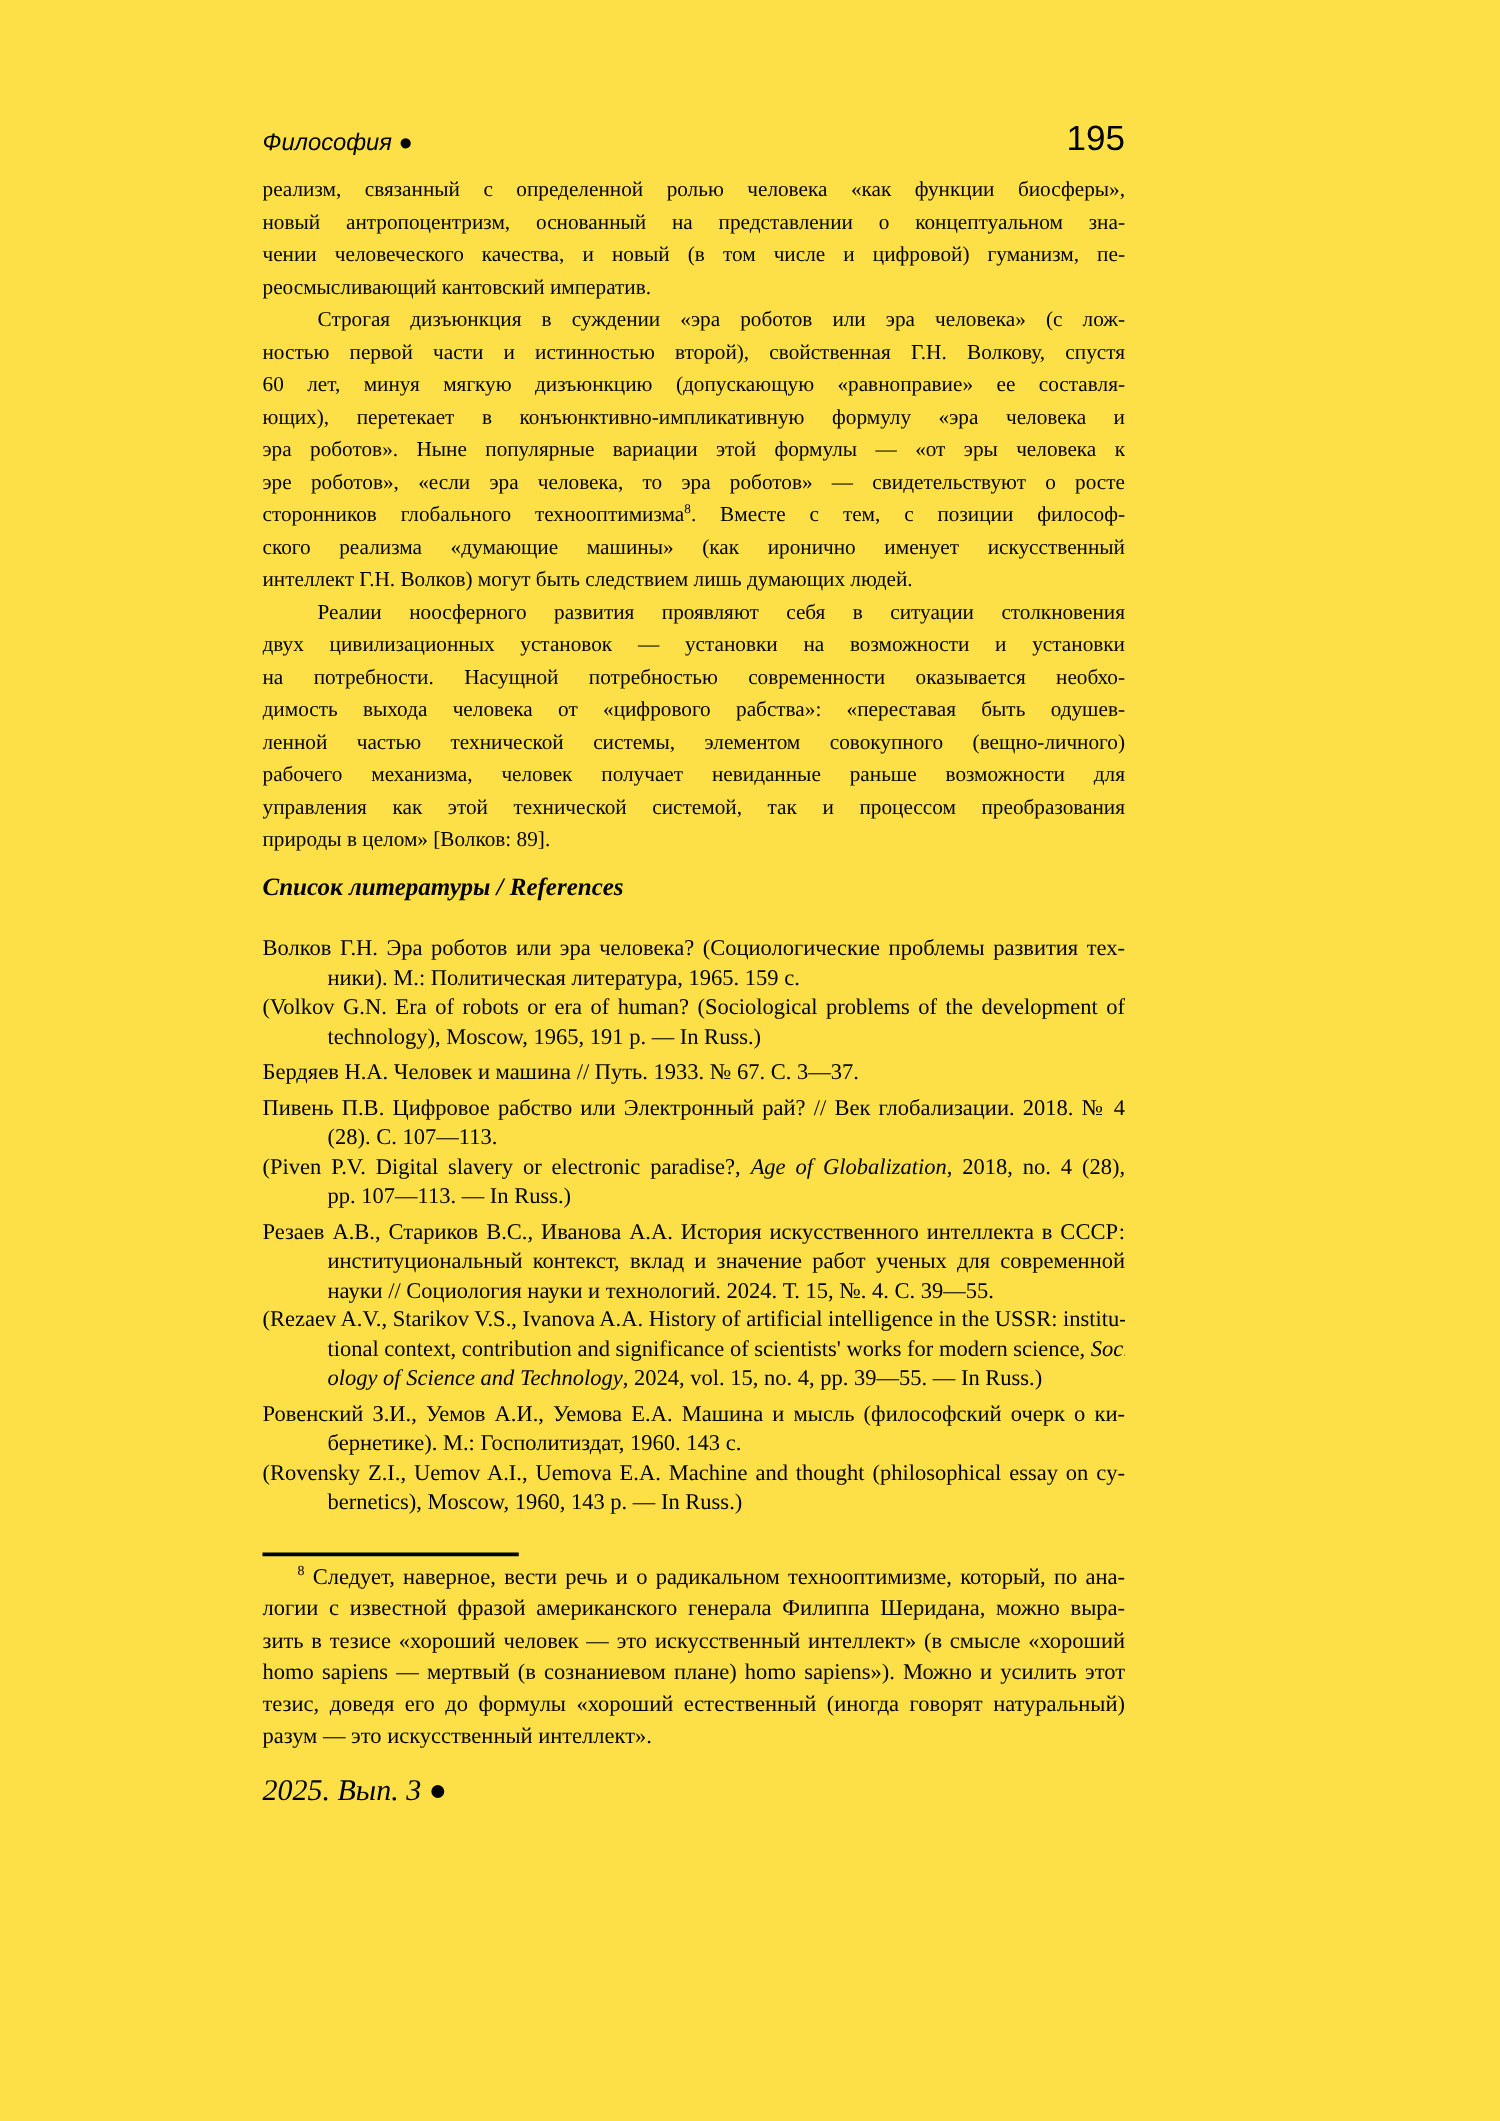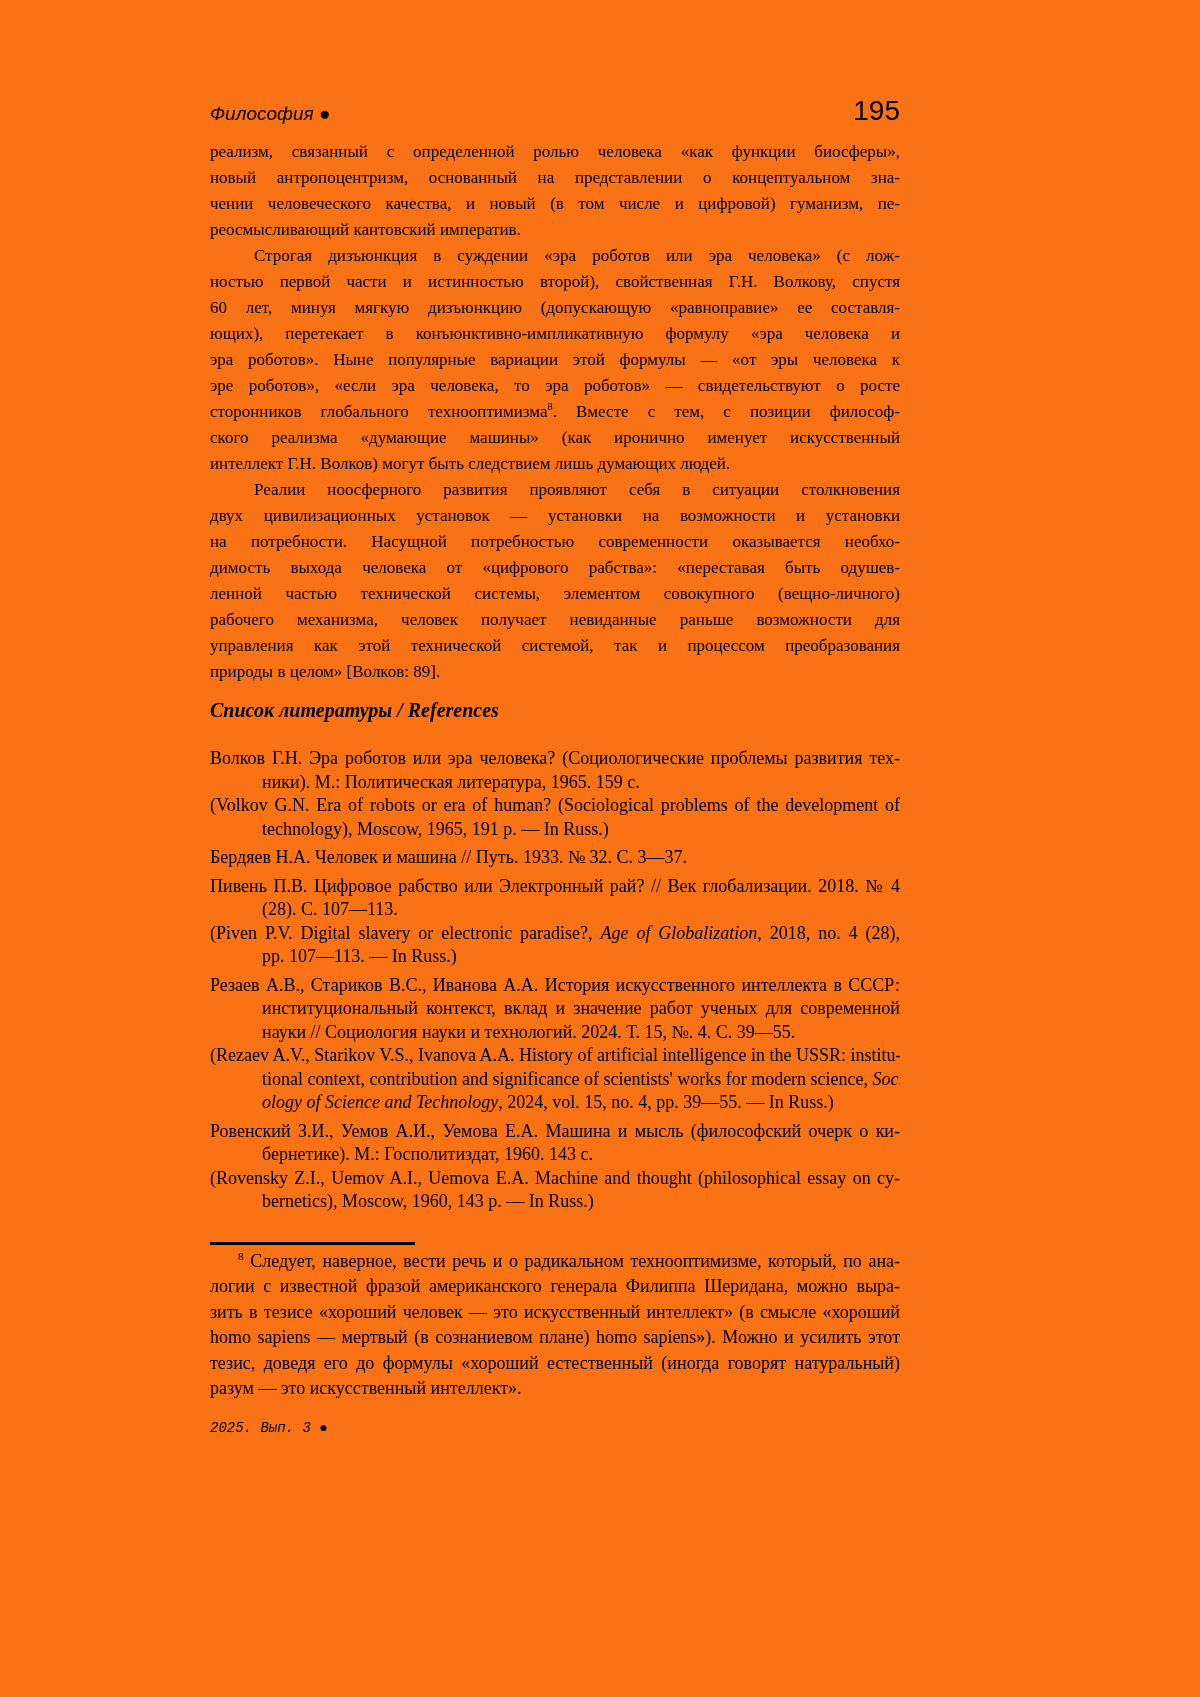--- a/index.html
+++ b/index.html
@@ -1,20 +1,20 @@
 <!DOCTYPE html>
 <html lang="ru"><head>
 <meta charset="utf-8">
 <style>
   html, body { margin: 0; padding: 0; background: #ffffff; }
   .page {
     position: relative;
     width: 1200px;
     height: 1697px;
-    background: #f97316;
+    background: #fde047;
     color: #000000;
     font-family: "Liberation Serif", serif;
     box-sizing: border-box;
     padding: 95px 300px 0 210px;
     overflow: hidden;
   }
   
   .pg-header {
     display: flex;
     justify-content: space-between;
@@ -54,23 +54,23 @@
     height: 0;
     border: none;
     border-top: 3px solid #000000;
   }
   .footnote { margin-top: 4px; font-size: 18px; line-height: 25.5px; }
   .fn-first { text-indent: 28px; }
 
   
   .pg-footer {
     margin-top: 18px;
-    font-family: Liberation Mono, monospace;
+    font-family: Liberation Serif, serif;
     font-style: italic;
-    font-size: 14px;
+    font-size: 24px;
   }
 
   sup { font-size: 0.62em; line-height: 0; vertical-align: super; }
   .it { font-style: italic; }
 </style>
 </head>
 <body>
 
 <div class="page">
 
@@ -117,21 +117,21 @@
         <div class="rline">Волков Г.Н. Эра роботов или эра человека? (Социологические проблемы развития тех-</div>
         <div class="rline cont last">ники). М.: Политическая литература, 1965. 159 с.</div>
       </div>
       <div class="ref-entry">
         <div class="rline">(Volkov G.N. Era of robots or era of human? (Sociological problems of the development of</div>
         <div class="rline cont last">technology), Moscow, 1965, 191 p. — In Russ.)</div>
       </div>
     </div>
     <div class="ref-group">
       <div class="ref-entry">
-        <div class="rline last">Бердяев Н.А. Человек и машина // Путь. 1933. № 32. С. 3—37.</div>
+        <div class="rline last">Бердяев Н.А. Человек и машина // Путь. 1933. № 67. С. 3—37.</div>
       </div>
     </div>
     <div class="ref-group">
       <div class="ref-entry">
         <div class="rline">Пивень П.В. Цифровое рабство или Электронный рай? // Век глобализации. 2018. № 4</div>
         <div class="rline cont last">(28). С. 107—113.</div>
       </div>
       <div class="ref-entry">
         <div class="rline"><span>(Piven P.V. Digital slavery or electronic paradise?, </span><span class="it">Age of Globalization</span><span>, 2018, no. 4 (28),</span></div>
         <div class="rline cont last">pp. 107—113. — In Russ.)</div>

